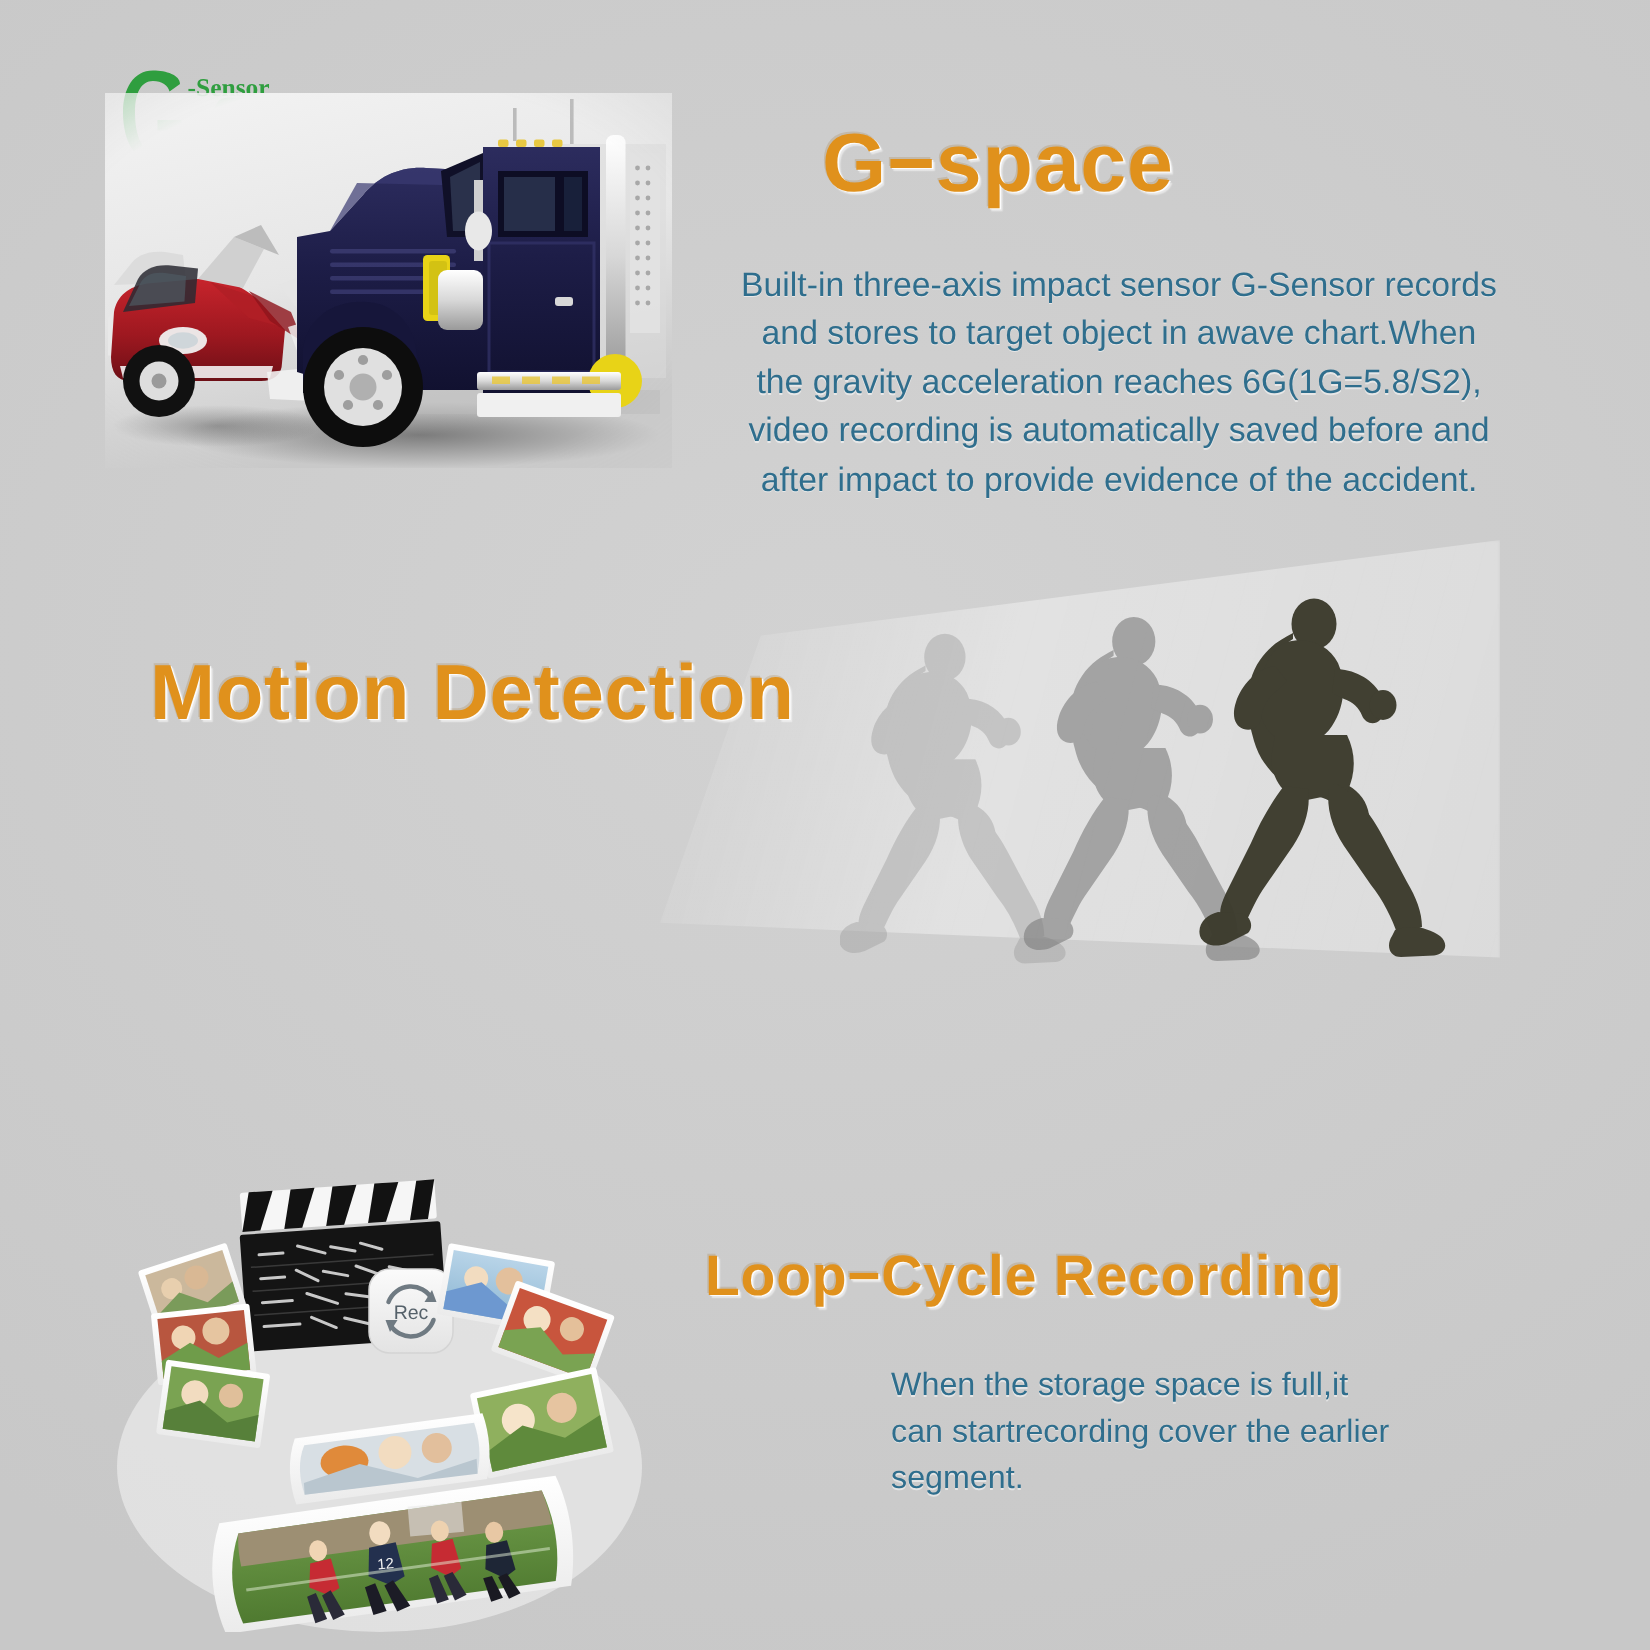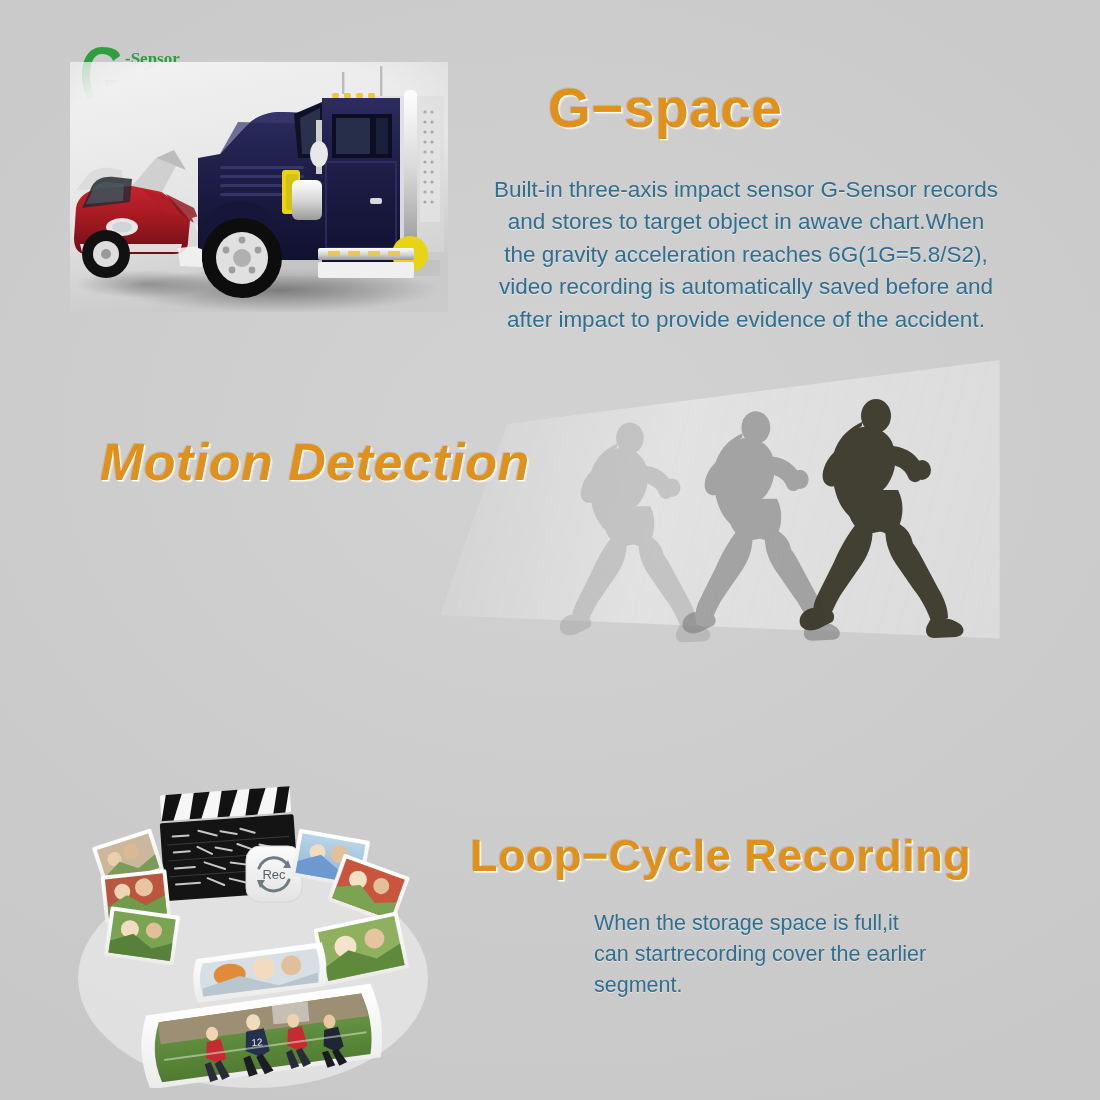--- a/index.html
+++ b/index.html
@@ -57,21 +57,21 @@
     font-size:55px;
   }
   #body-gsensor {
     position:absolute; left:466px; top:134px;
     width:560px;
     font-size:22.5px;
     text-align:center;
   }
 
   
-  #section-motion { position:absolute; left:0; top:350px; width:888px; height:380px;font-style:italic; }
+  #section-motion { position:absolute; left:0; top:350px; width:888px; height:380px; }
 
   .motion-beam {
     position:absolute; left:440px; top:10px;
     width:560px; height:290px;
     background:linear-gradient(105deg, rgba(255,255,255,0) 0%, rgba(255,255,255,.38) 40%, rgba(255,255,255,.30) 100%);
     clip-path:polygon(12% 22%, 100% 0%, 100% 96%, 0% 88%);
     filter:blur(1px);
   }
   .runners { position:absolute; left:560px; top:20px; width:430px; height:290px; }
 
@@ -86,21 +86,21 @@
     text-align:left;
   }
 
   
   #section-loop { position:absolute; left:0; top:760px; width:932px; height:340px; }
 
   .collage { position:absolute; left:78px; top:18px; width:350px; height:310px; }
 
   #title-loop {
     position:absolute; left:470px; top:70px;
-    font-size:45px;
+    font-size:38px;
   }
   #body-loop {
     position:absolute; left:594px; top:148px;
     width:400px;
     font-size:21.5px;
     text-align:left;
   }
 </style>
 </head>
 <body>

